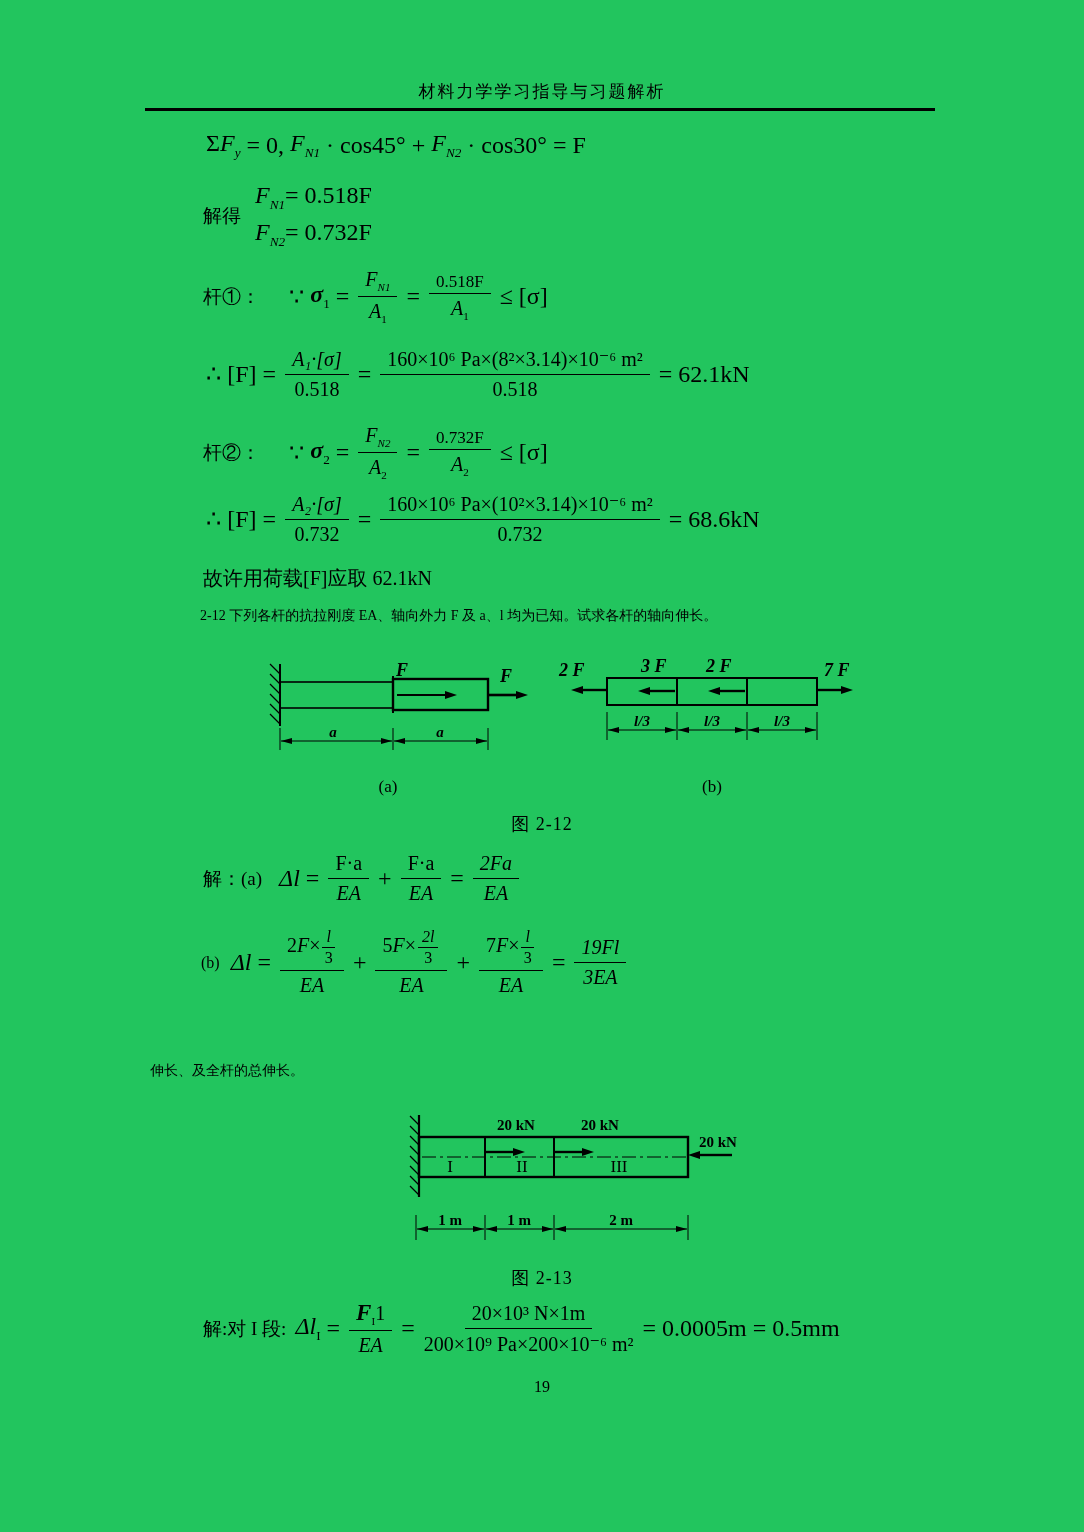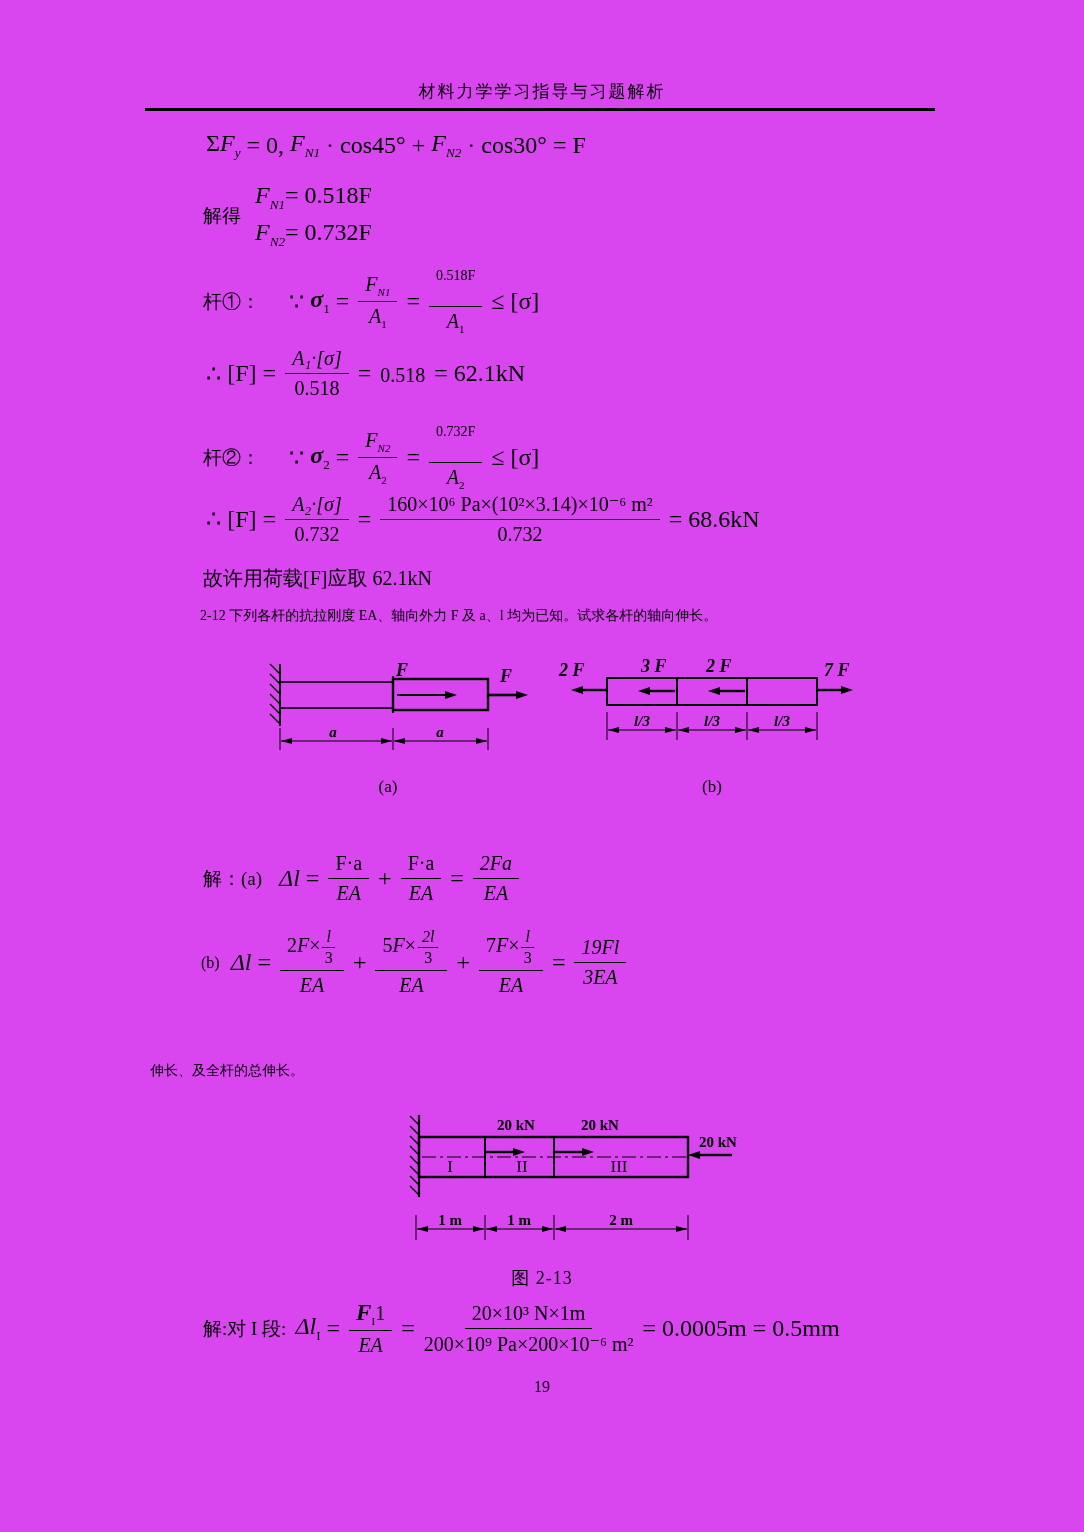--- a/index.html
+++ b/index.html
@@ -1,36 +1,36 @@
 <!DOCTYPE html>
 <html><head>
 <meta charset="utf-8">
 <style>
   * { box-sizing: border-box; }
   html,body { margin:0; padding:0; background:#e8e8e8; }
   .page {
     position:relative; width:1084px; height:1532px; margin:0 auto;
-    background:#d946ef; color:#000;
+    background:#22c55e; color:#000;
     font-family:"Liberation Serif","DejaVu Serif",serif;
     overflow:hidden;
   }
   .abs { position:absolute; }
   .cjk { font-family:"Liberation Serif","DejaVu Serif",serif; }
   .header-title { top:80px; left:0; width:100%; text-align:center; font-size:17px; letter-spacing:2px; }
   .header-rule { top:108px; left:145px; width:790px; height:3px; background:#000; }
 
   .mrow { display:flex; align-items:center; font-size:24px; white-space:nowrap; }
   .mrow .tok { display:inline-block; padding:0 3px; }
   .it { font-style:italic; }
   .bi { font-style:italic; font-weight:bold; }
   sub { font-size:0.55em; font-style:italic; }
   .frac { display:inline-flex; flex-direction:column; align-items:center; vertical-align:middle; margin:0 6px; }
   .frac .num { border-bottom:1.6px solid #000; padding:0 7px 3px; font-size:20px; text-align:center; }
   .frac .den { padding-top:3px; font-size:20px; text-align:center; }
-  .frac .num.smnum { font-size:14px; padding-bottom:22px; }
+  .frac .num.smnum { font-size:17px; padding-bottom:1px; }
   .frac.inner { margin:0 2px; vertical-align:middle; }
   .frac.inner .num { font-size:16px; padding:0 4px 1px; border-bottom-width:1.3px; }
   .frac.inner .den { font-size:16px; padding-top:1px; }
   .lbl { font-size:19px; padding-right:14px; }
   .txt { font-size:14px; }
   .caption { left:0; width:100%; text-align:center; font-size:18px; letter-spacing:1px; }
   .pagenum { left:0; width:100%; text-align:center; font-size:16px; }
 
   svg { display:block; }
   svg line, svg path, svg polyline { stroke:#000; fill:none; }
@@ -86,20 +86,21 @@
 
   <div class="abs mrow" style="left:203px; top:347px;">
     <span class="tok">∴</span>
     <span class="tok">[F] =</span>
     <span class="frac">
       <span class="num it">A₁·[σ]</span>
       <span class="den">0.518</span>
     </span>
     <span class="tok">=</span>
     <span class="frac">
+      <span class="num">160×10⁶ Pa×(8²×3.14)×10⁻⁶ m²</span>
       <span class="den">0.518</span>
     </span>
     <span class="tok">= 62.1kN</span>
   </div>
 
   <div class="abs mrow" style="left:203px; top:424px;">
     <span class="lbl cjk" style="padding-right:26px;">杆②：</span>
     <span class="tok">∵</span>
     <span class="tok"><span class="bi">σ</span><sub style="font-style:normal;">2</sub></span>
     <span class="tok">=</span>
@@ -207,20 +208,21 @@
       <line x1="191" y1="80" x2="259" y2="80" stroke-width="1.2"></line>
       <polygon points="202,77 191,80 202,83"></polygon>
       <polygon points="248,77 259,80 248,83"></polygon>
     </g>
     <text class="svg-dim" x="85" y="76" text-anchor="middle">l/3</text>
     <text class="svg-dim" x="155" y="76" text-anchor="middle">l/3</text>
     <text class="svg-dim" x="225" y="76" text-anchor="middle">l/3</text>
     <text class="svg-cap" x="155" y="142" text-anchor="middle">(b)</text>
   </svg>
 
+  <div class="abs caption cjk" style="top:812px;">图 2-12</div>
 
   <div class="abs mrow" style="left:203px; top:852px;">
     <span class="lbl cjk">解：(a)</span>
     <span class="tok it">Δl</span>
     <span class="tok">=</span>
     <span class="frac">
       <span class="num">F·a</span>
       <span class="den it">EA</span>
     </span>
     <span class="tok">+</span>

